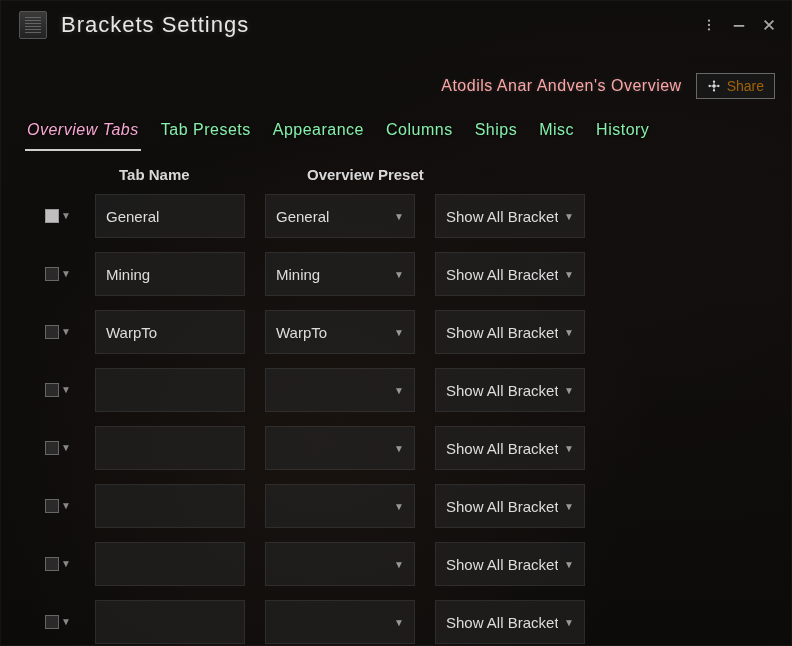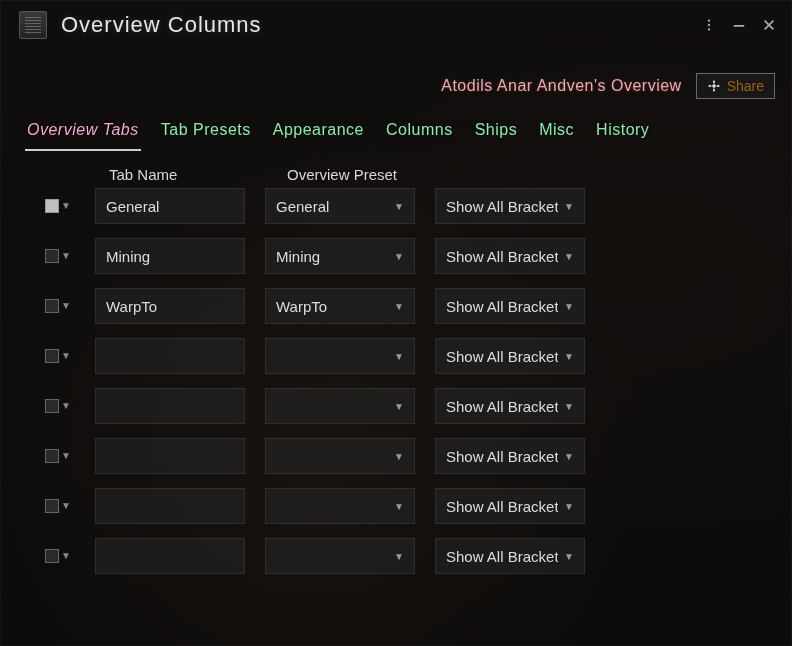--- a/index.html
+++ b/index.html
@@ -81,62 +81,63 @@
     border-bottom: 2px solid rgba(255,255,255,0.8);
     font-style: italic;
   }
 
   .content {
     padding: 14px 24px 0 44px;
   }
   .col-headers {
     display:grid;
     grid-template-columns: 50px 170px 170px 170px;
-    gap: 8px;
-    margin-bottom: 5px;
+    gap: 18px;
+    margin-bottom: 11px;
+    font-weight: bold;
   }
   .col-headers > div { font-size:15px; color:#d8d8d8; padding-left: 6px; }
   .col-headers > div:first-child { padding-left:0; }
 
   .row {
     display:grid;
     grid-template-columns: 50px 170px 170px 170px;
     align-items:center;
     margin-bottom: 14px;
   }
   .swatch-cell { display:flex; align-items:center; gap:2px; }
   .swatch {
     width:14px; height:14px; border:1px solid #666; background:#2a2a2a;
   }
   .swatch.light { background:#bfbfbf; border-color:#999; }
   .swatch-caret { color:#888; font-size:10px; line-height:1; }
 
   .cell { padding-right: 20px; }
   .field {
-    height: 36px;
+    height: 44px;
     background: rgba(40,40,40,0.55);
     border: 1px solid rgba(255,255,255,0.08);
     display:flex; align-items:center;
     padding: 0 10px;
     color:#ddd; font-size:15px;
     white-space:nowrap; overflow:hidden;
   }
   .field.input { cursor:text; }
   .field.select { cursor:pointer; justify-content:space-between; }
   .field.select .val { overflow:hidden; text-overflow:clip; white-space:nowrap; flex:1; }
   .caret { color:#999; font-size:10px; margin-left:6px; flex:0 0 auto; }
 </style>
 </head>
 <body>
 
 <div class="window">
 
   <div class="titlebar">
     <div class="title-icon"></div>
-    <div class="title">Overview Columns</div>
+    <div class="title">Brackets Settings</div>
     <div class="win-controls">
       <div class="win-btn">
         <svg viewBox="0 0 16 16" width="14" height="14">
             <circle cx="8" cy="3" r="1.3" fill="#aaa"></circle>
             <circle cx="8" cy="8" r="1.3" fill="#aaa"></circle>
             <circle cx="8" cy="13" r="1.3" fill="#aaa"></circle>
           </svg>
       </div>
       <div class="win-btn">
         <svg viewBox="0 0 16 16" width="14" height="14">

